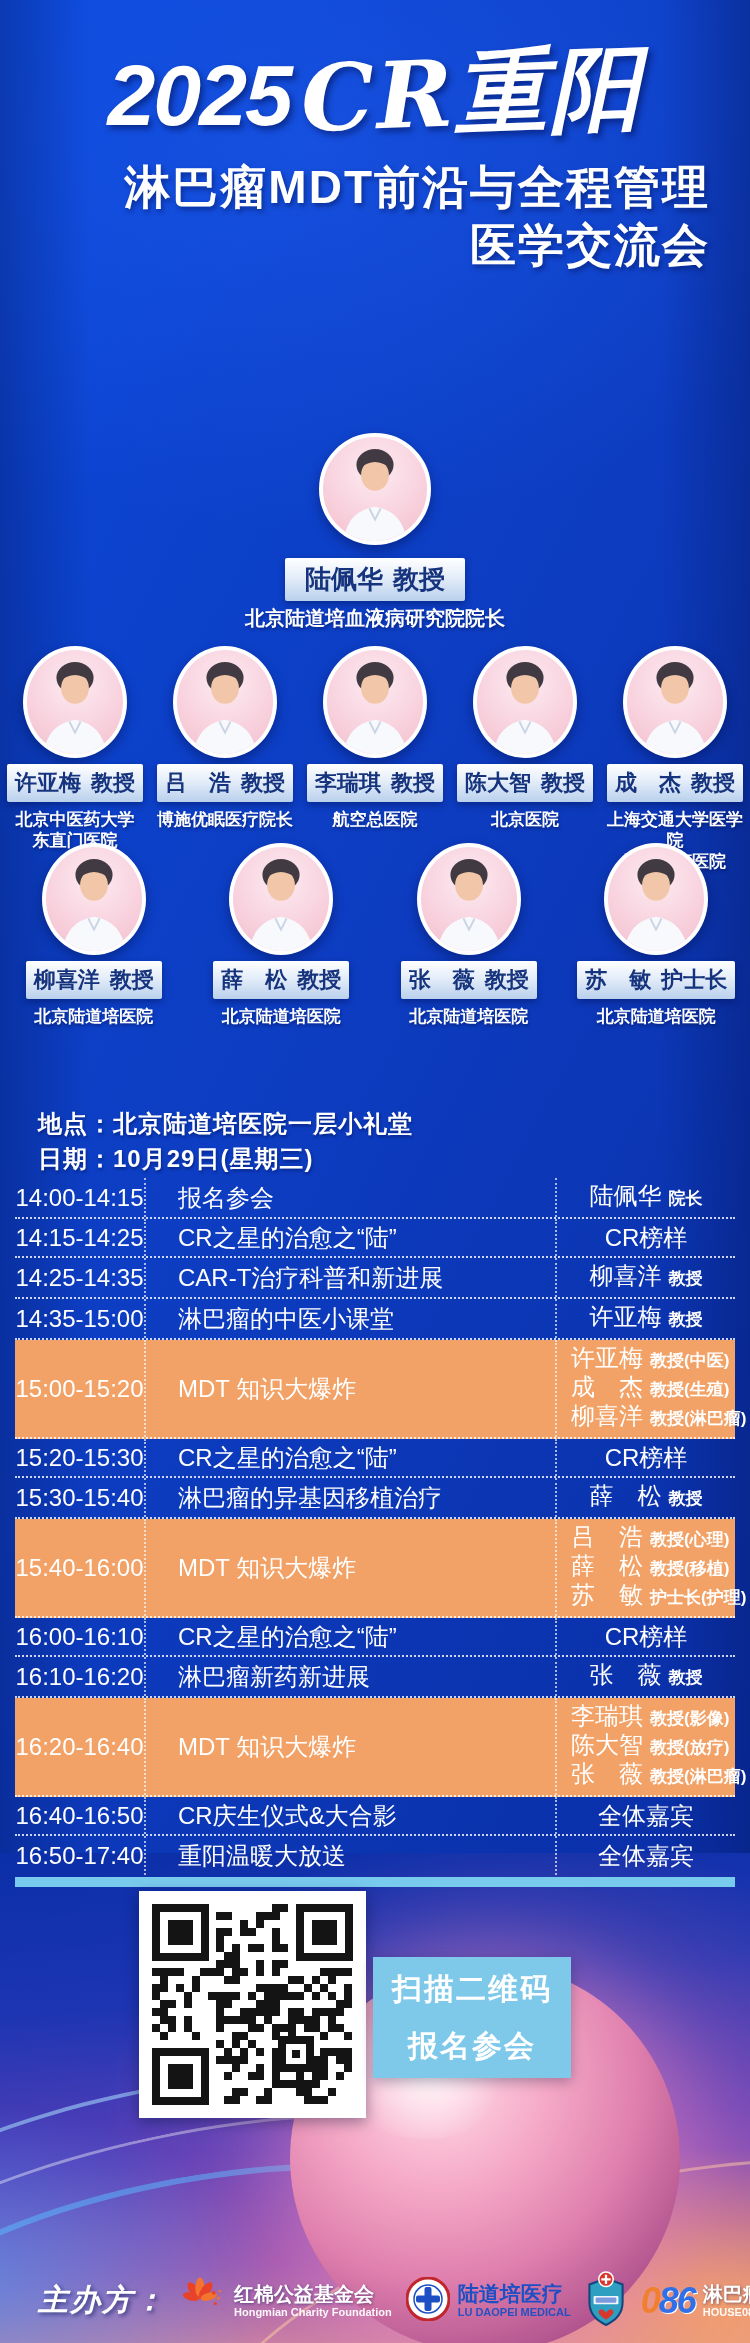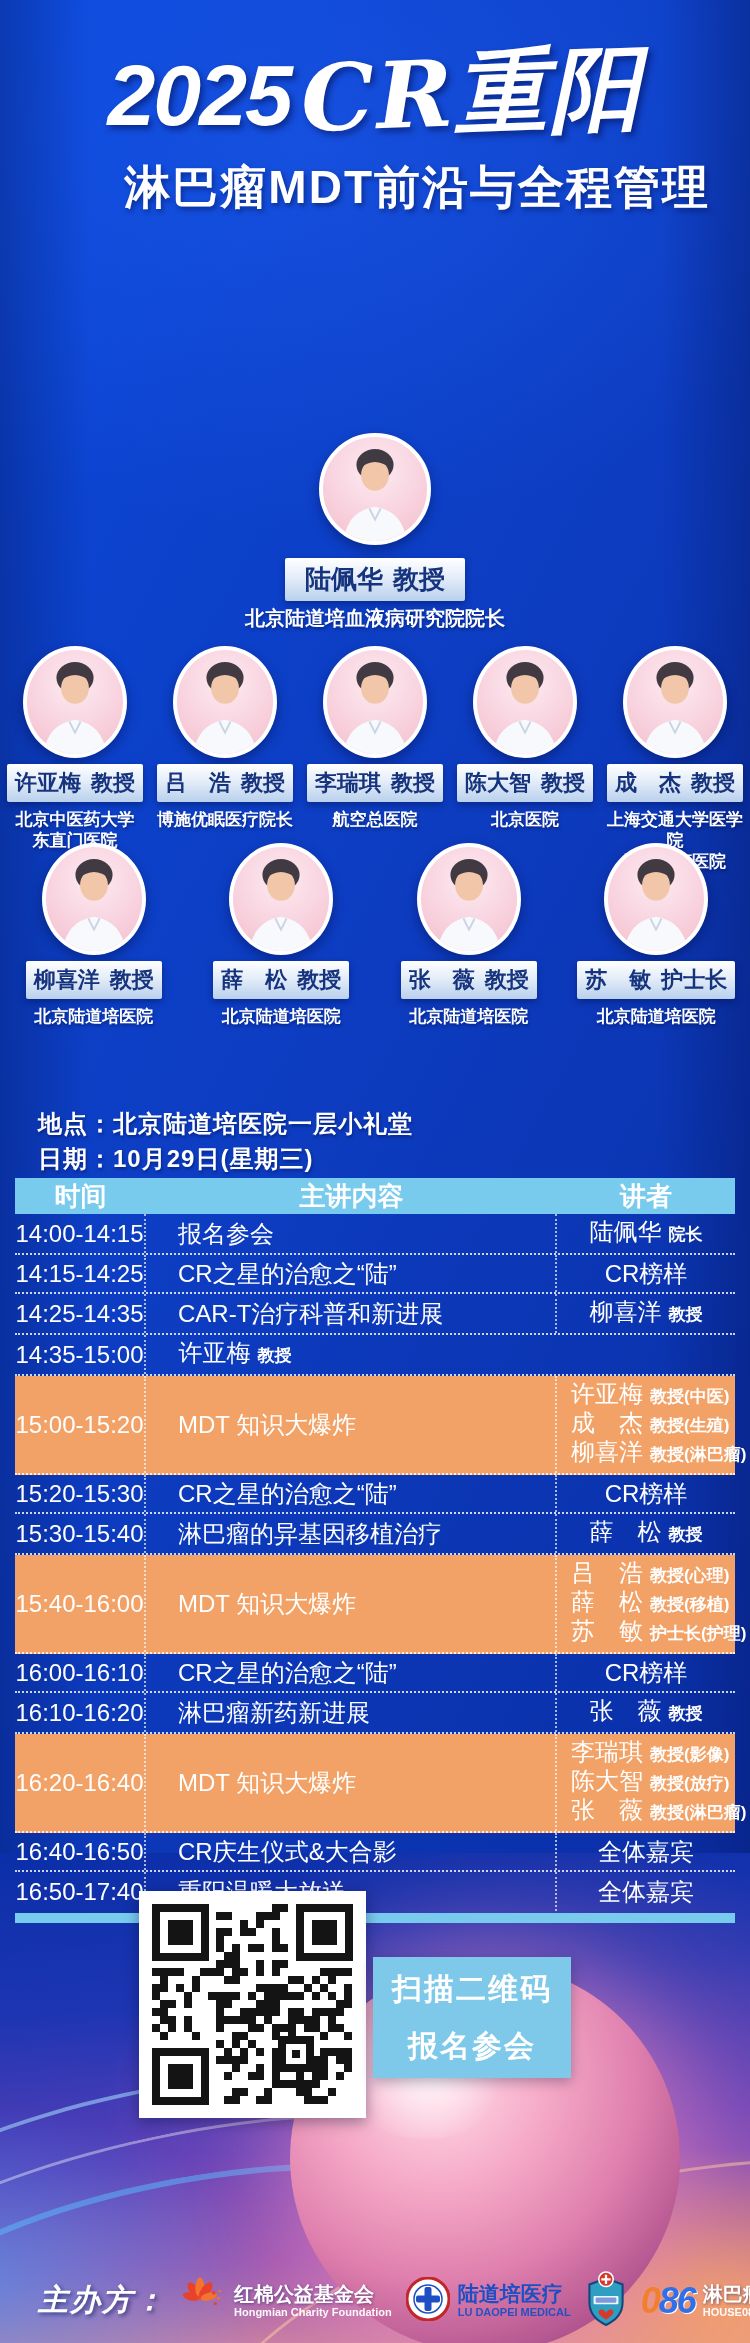--- a/index.html
+++ b/index.html
@@ -140,20 +140,21 @@
     <div class="streak s3"></div>
     <div class="streak s4"></div>
     <div class="sphere"></div>
   </div>
 
   <header class="title-block">
     <div class="main-title">
       <span class="yr">2025</span><span class="brand">CR重阳</span>
     </div>
     <div class="sub1">淋巴瘤MDT前沿与全程管理</div>
+    <div class="sub2">医学交流会</div>
   </header>
 
 
   <div class="featured">
     <div class="photo round" id="featured-photo"><svg viewBox="0 0 100 112" width="100%" height="100%" preserveAspectRatio="xMidYMax meet">
           <ellipse cx="50" cy="30" rx="20" ry="17" fill="#413a42"></ellipse>
           <ellipse cx="50" cy="41" rx="15" ry="17" fill="#f2c6a9"></ellipse>
           <path d="M33 34 Q50 20 67 34 L67 26 Q50 12 33 26 Z" fill="#413a42"></path>
           <path d="M16 112 Q20 80 50 75 Q80 80 84 112 Z" fill="#f7f9fc"></path>
           <path d="M44 77 L50 89 L56 77" fill="none" stroke="#c9d4e4" stroke-width="2"></path>
@@ -317,25 +318,20 @@
     </div>
 
   <div class="info-line" id="loc-line">
     <span>地点：</span><span>北京陆道培医院一层小礼堂</span>
   </div>
   <div class="info-line" id="date-line">
     <span>日期：</span><span>10月29日(星期三)</span>
   </div>
 
   <div class="sch-table">
-    <div class="t-head">
-      <div class="c-time">时间</div>
-      <div class="c-content">主讲内容</div>
-      <div class="c-speaker">讲者</div>
-    </div>
     <div id="t-body">
         <div class="t-row">
           <div class="c-time">14:00-14:15</div>
           <div class="c-content">报名参会</div>
           <div class="c-speaker">
             <div class="sline">
               <span>陆佩华</span>
               <span class="stitle">院长</span>
             </div>
           </div>
@@ -354,20 +350,21 @@
           <div class="c-content">CAR-T治疗科普和新进展</div>
           <div class="c-speaker">
             <div class="sline">
               <span>柳喜洋</span>
               <span class="stitle">教授</span>
             </div>
           </div>
         </div>
         <div class="t-row">
           <div class="c-time">14:35-15:00</div>
+          <div class="c-content">淋巴瘤的中医小课堂</div>
           <div class="c-speaker">
             <div class="sline">
               <span>许亚梅</span>
               <span class="stitle">教授</span>
             </div>
           </div>
         </div>
         <div class="t-row hl">
           <div class="c-time">15:00-15:20</div>
           <div class="c-content">MDT 知识大爆炸</div>

